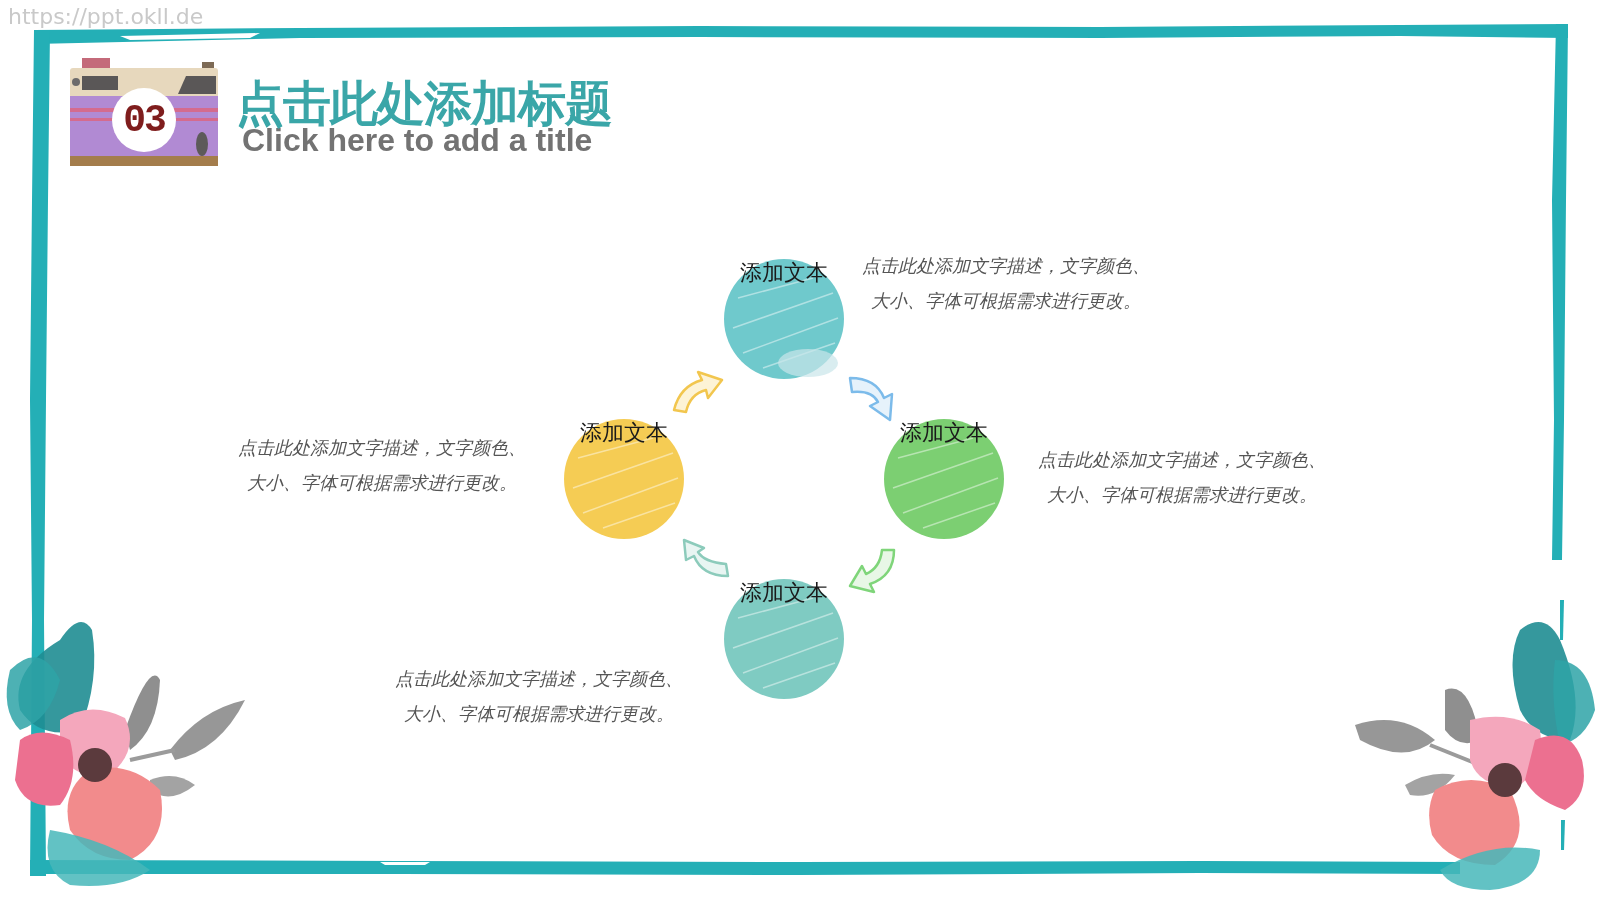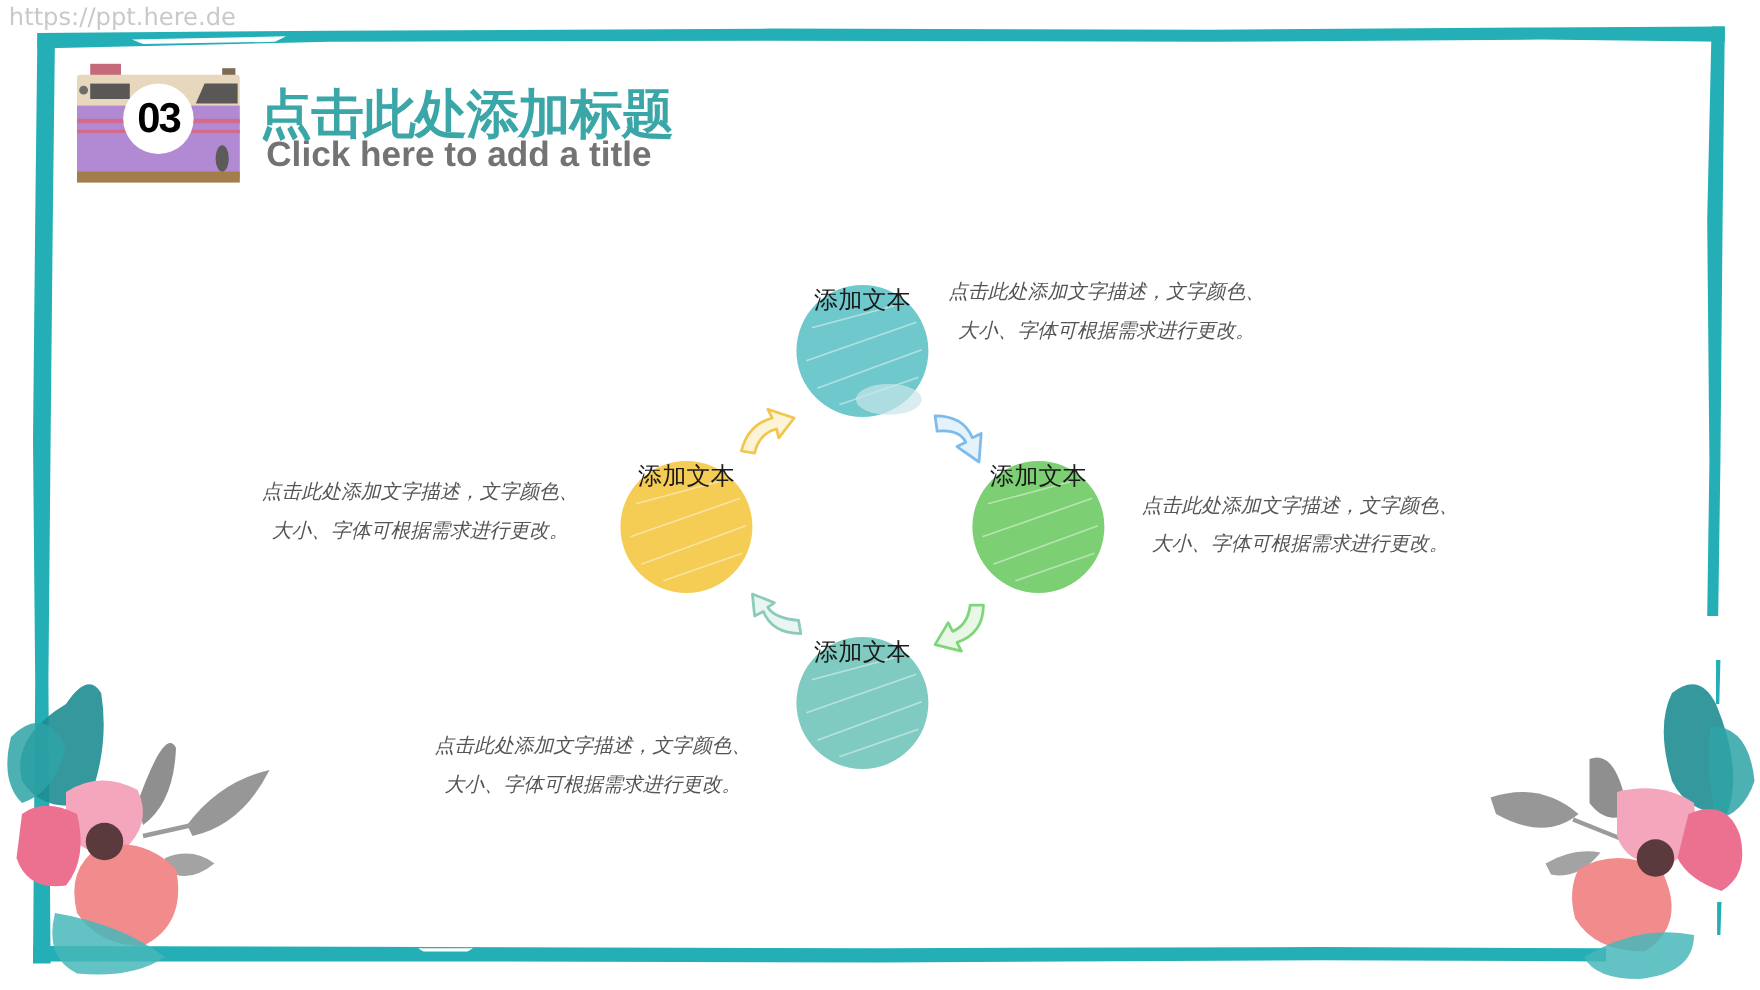--- a/index.html
+++ b/index.html
@@ -15,24 +15,24 @@
       left: 8px; top: 4px; font-size: 22px; color: #c9c9c9;
       font-family: "DejaVu Sans", sans-serif; letter-spacing: 0px; z-index: 5;
     }
 
     
     .frame-svg { left: 0; top: 0; z-index: 1; }
 
     
     .camera { left: 68px; top: 56px; width: 152px; height: 112px; z-index: 3; }
     .cam-number {
-      left: 112px; top: 76px; width: 64px; height: 64px; border-radius: 50%;
+      left: 112px; top: 88px; width: 64px; height: 64px; border-radius: 50%;
       background: #fff; display: flex; align-items: center; justify-content: center;
-      font-size: 38px; font-weight: bold; color: #000000; z-index: 4;
-      font-family: Liberation Sans, sans-serif; letter-spacing: -2px;
+      font-size: 38px; font-weight: bold; color: #7f1d1d; z-index: 4;
+      font-family: Liberation Mono, monospace; letter-spacing: -2px;
     }
 
     
     .title-en {
       left: 242px; top: 122px; font-size: 32px; font-weight: bold;
       color: #737373; font-family: Liberation Sans, sans-serif; z-index: 3; white-space: nowrap;
     }
     .title-cn {
       left: 236px; top: 72px; font-size: 48px; font-weight: bold;
       color: #3aa6a8; z-index: 4; letter-spacing: -1px; white-space: nowrap;
@@ -55,21 +55,21 @@
       white-space: nowrap; z-index: 3; font-style: italic;
     }
     .desc span { display: block; }
 
     .arrow { z-index: 3; }
     .flower { z-index: 6; }
   </style>
 </head>
 <body>
 
-<div class="abs watermark">https://ppt.here.de</div>
+<div class="abs watermark">https://ppt.okll.de</div>
 
 <svg class="abs frame-svg" width="1600" height="900" viewBox="0 0 1600 900">
   <g fill="#24afb6">
 
     <path d="M34 30 L300 28 L700 26 L1100 27 L1400 25 L1568 24 L1568 38 L1400 36 L1100 38 L700 37 L300 38 L34 44 Z"></path>
     <path d="M120 36 L260 33 L250 38 L130 40 Z" fill="#ffffff"></path>
 
     <path d="M34 30 L50 30 L48 200 L46 400 L44 620 L46 876 L30 876 L32 620 L30 400 L32 200 Z"></path>
 
     <path d="M1556 24 L1568 24 L1566 200 L1564 420 L1562 560 L1552 560 L1554 420 L1552 200 Z"></path>

